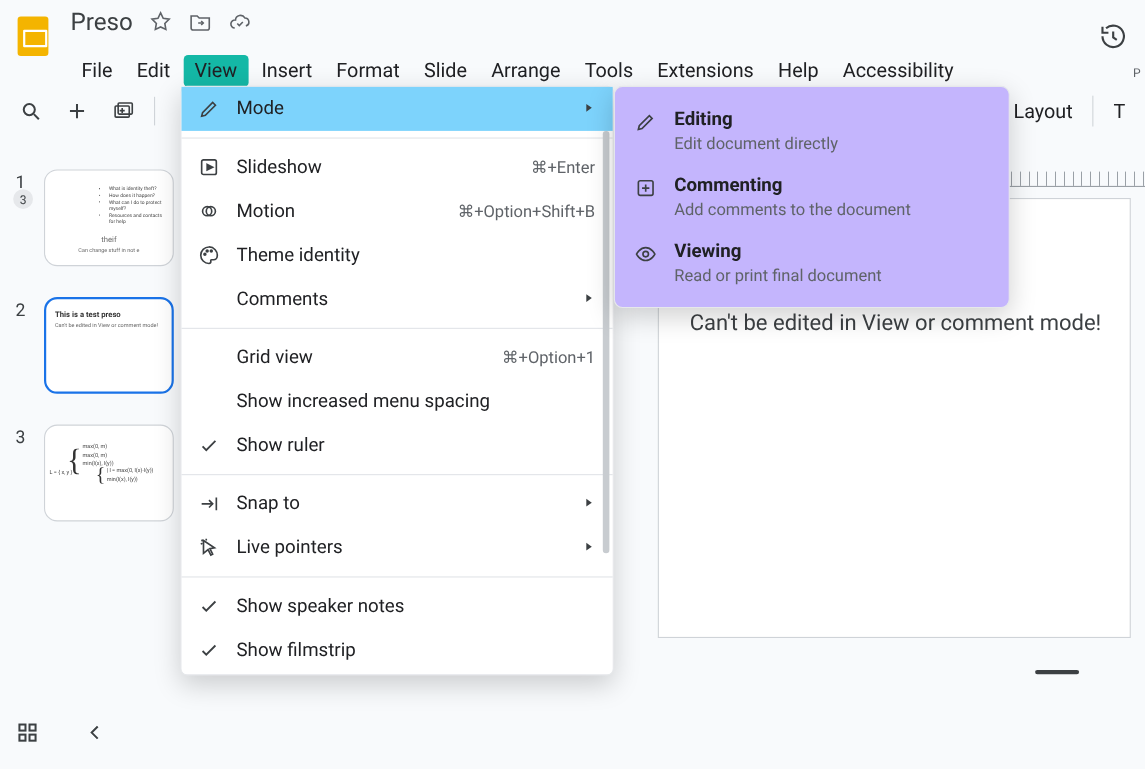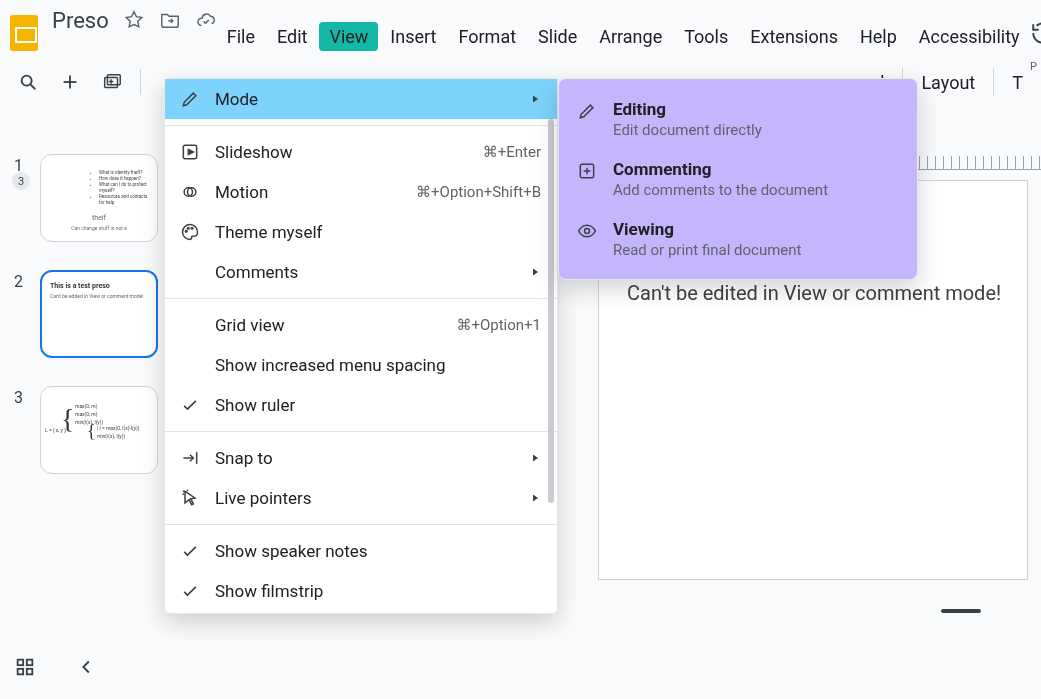--- a/index.html
+++ b/index.html
@@ -29,21 +29,21 @@
   }
   .logo-shape::after {
     content: "";
     position: absolute;
     left: 5px; top: 12px;
     width: 18px; height: 12px;
     border: 2px solid #fff;
     border-radius: 1px;
   }
   .title-col {
-    display: flex; 
+    display: flex; flex-direction: column;
     margin-left: 14px;
   }
   .title-row {
     display: flex; align-items: center; gap: 14px;
     height: 28px;
   }
   .doc-title {
     font-size: 22px;
     color: #3c4043;
     font-weight: 400;
@@ -465,21 +465,21 @@
   </div>
   <div class="dd-item">
     <span class="dd-icon">
         <svg viewBox="0 0 24 24" fill="none" stroke="currentColor" stroke-width="1.8">
           <path d="M12 3a9 9 0 1 0 0 18c1.5 0 2-1 2-2s-.5-2 1-2h2a4 4 0 0 0 4-4 9 9 0 0 0-9-10z"></path>
           <circle cx="7.5" cy="11" r="1"></circle>
           <circle cx="10" cy="7.5" r="1"></circle>
           <circle cx="14.5" cy="7.5" r="1"></circle>
         </svg>
       </span>
-    <span class="dd-label">Theme myself</span>
+    <span class="dd-label">Theme identity</span>
   </div>
   <div class="dd-item">
     <span class="dd-icon"></span>
     <span class="dd-label">Comments</span>
     <span class="dd-arrow"><svg viewBox="0 0 24 24" fill="currentColor">
           <path d="M8 5l10 7-10 7z"></path>
         </svg></span>
   </div>
   <div class="dd-sep"></div>
 

